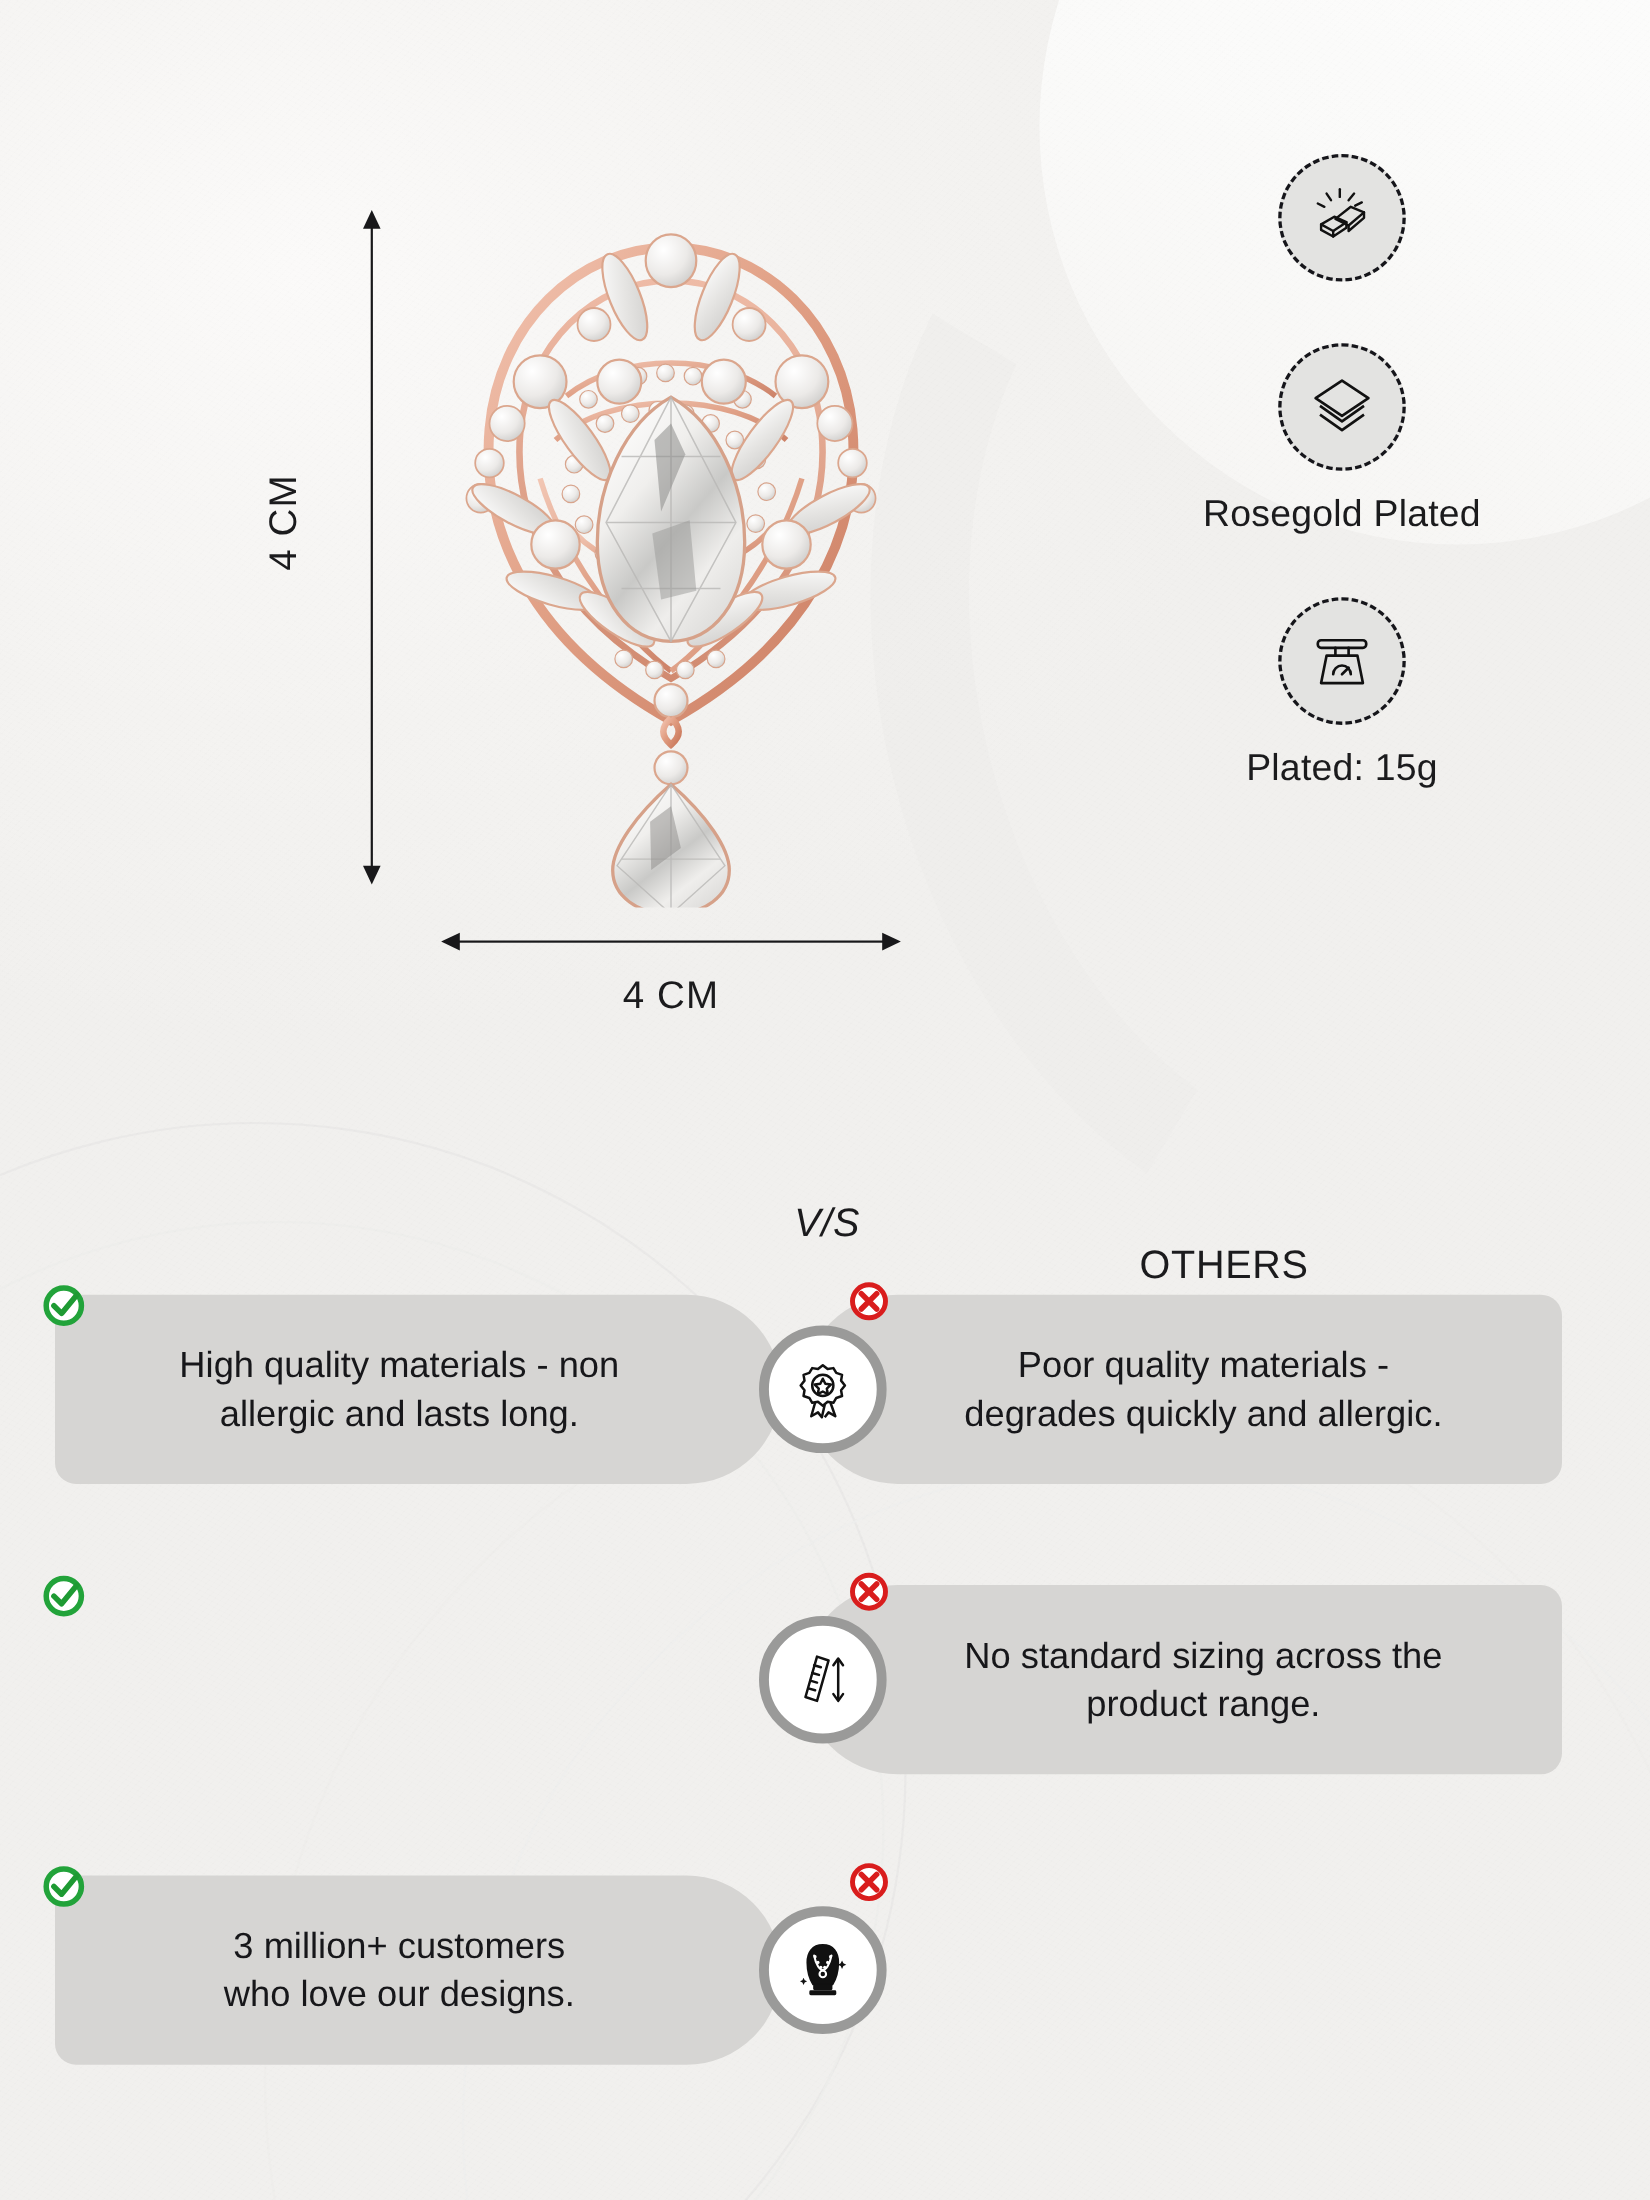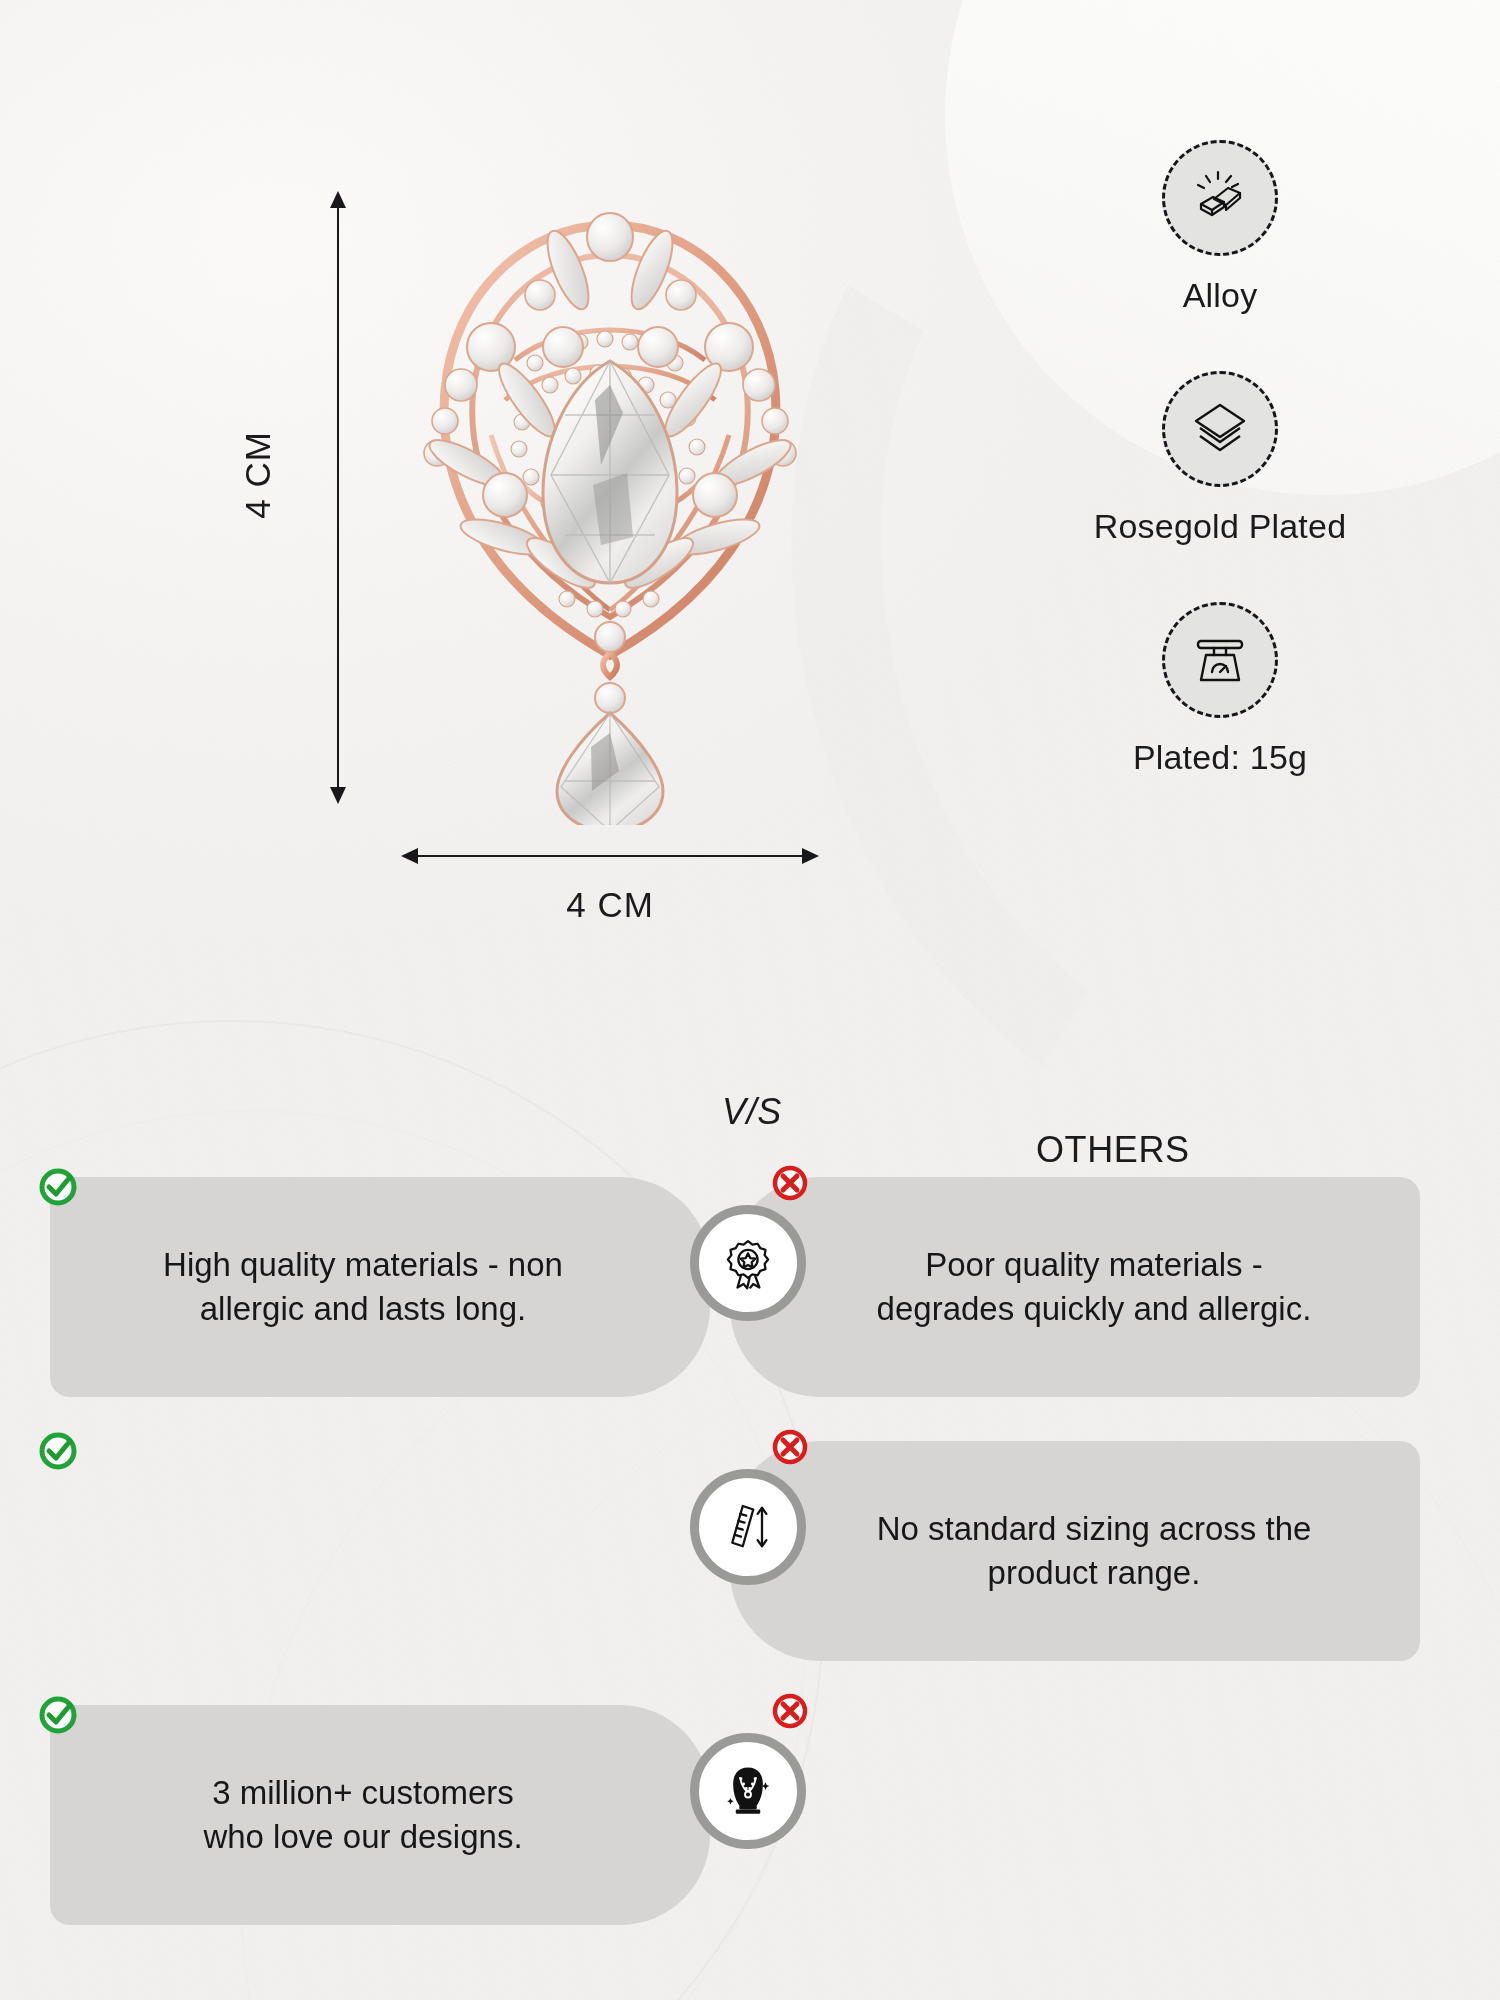--- a/index.html
+++ b/index.html
@@ -175,21 +175,21 @@
 
   .row {
     position: relative;
     height: 212px;
     margin-bottom: 52px;
   }
 
   .card {
     position: absolute;
     top: 14px;
-    height: 220px;
+    height: 172px;
     background: #d6d5d3;
     border-radius: 20px;
     display: flex;
     align-items: center;
     justify-content: center;
     padding: 0 32px;
     box-sizing: border-box;
   }
   .card-left  { left: 50px;  width: 660px; border-top-right-radius: 90px; border-bottom-right-radius: 90px; }
   .card-right { left: 730px; width: 690px; border-top-left-radius: 90px; border-bottom-left-radius: 90px; }
@@ -393,21 +393,20 @@
               <path d="M16 22 L10 19"></path>
                 <path d="M44 21 L50 18"></path>
               <path d="M26 33 L40 22 L52 27 L38 39 Z"></path>
               <path d="M38 39 L38 44 L52 32 L52 27"></path>
               <path d="M13 38 L25 31 L36 36 L24 44 Z"></path>
               <path d="M24 44 L24 49 L36 41 L36 36"></path>
               <path d="M13 38 L13 43 L24 49"></path>
             </g>
           </svg>
         </div>
-        <div class="feature-label">Alloy</div>
       </div>
 
       <div class="feature">
         <div class="feature-circle">
           <svg viewBox="0 0 64 64" width="64" height="64">
             <g stroke="#111" stroke-width="2.4" fill="none" stroke-linejoin="round">
               <path d="M32 8 L56 24 L32 40 L8 24 Z"></path>
               <path d="M12 31 L32 45 L52 31"></path>
               <path d="M12 39 L32 53 L52 39"></path>
             </g>

